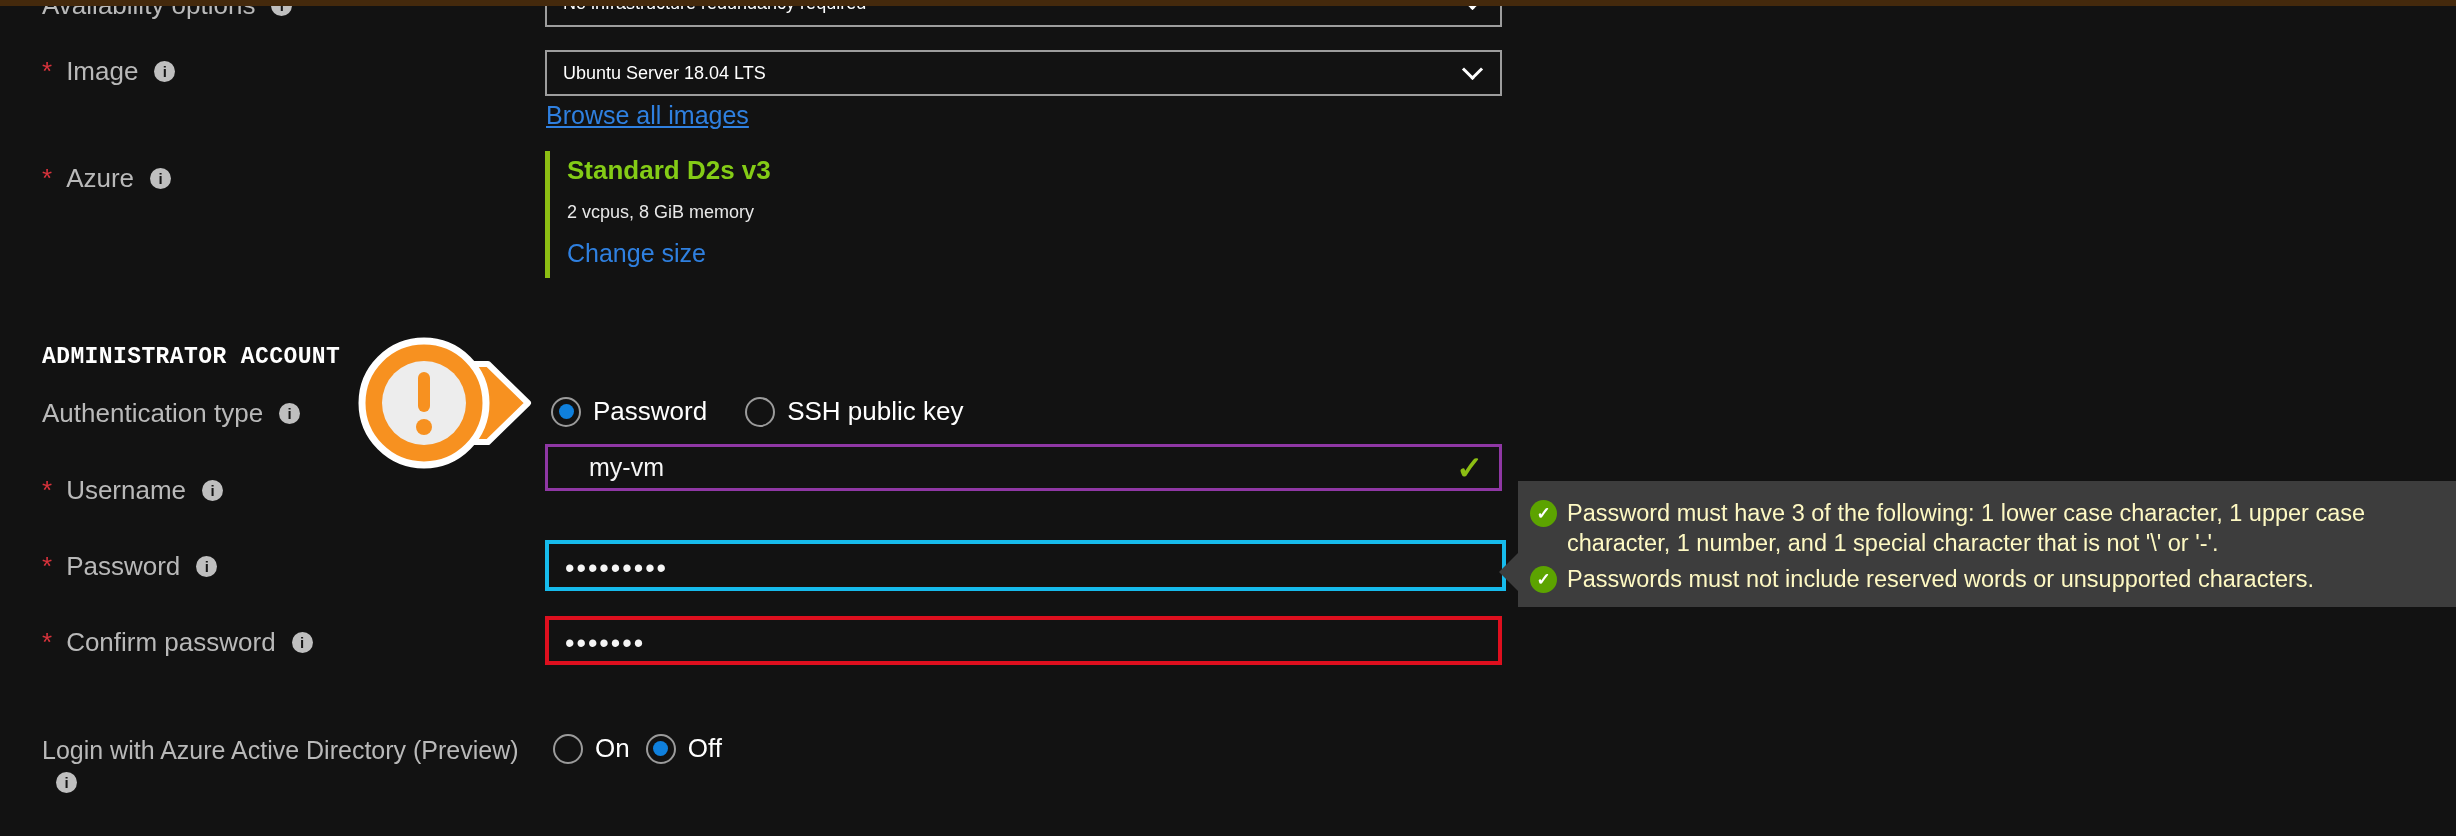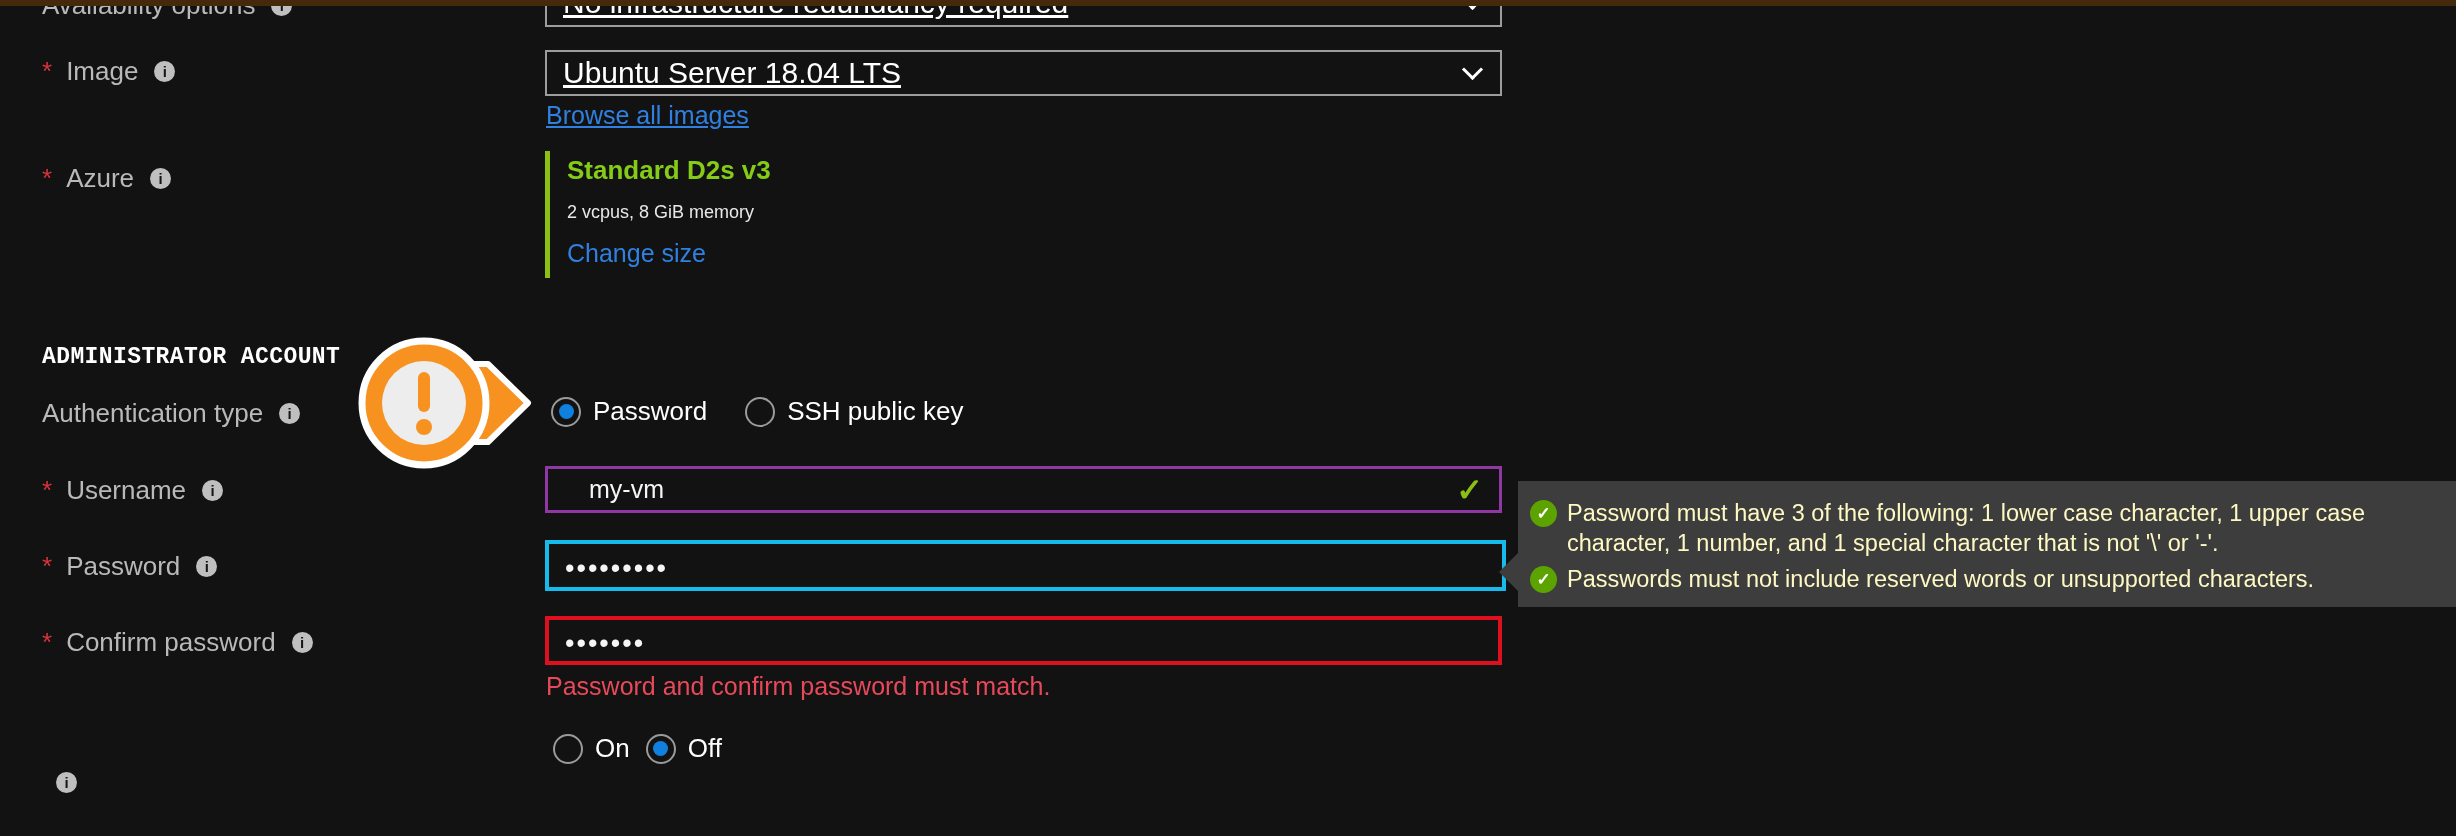--- a/index.html
+++ b/index.html
@@ -16,21 +16,21 @@
   .info-icon{
     display:inline-flex;align-items:center;justify-content:center;
     width:21px;height:21px;border-radius:50%;background:#bfbfbf;color:#161616;
     font-size:15px;font-weight:bold;flex:0 0 auto;margin-left:4px;
   }
   .info-icon::after{content:"i";}
   .section-heading{position:absolute;color:#ffffff;font-weight:bold;font-size:23px;letter-spacing:.4px;font-family:Liberation Mono, monospace;}
   
   .dropdown{
     position:absolute;height:46px;border:2px solid #9d9d9d;background:transparent;
-    display:flex;align-items:center;padding:0 20px 0 16px;color:#ffffff;font-size:30px;text-decoration:underline;
+    display:flex;align-items:center;padding:0 20px 0 16px;color:#ffffff;font-size:18px;
   }
   .dd-text{flex:1;white-space:nowrap;overflow:hidden;}
   .chevron{width:15px;height:15px;border-right:3px solid #fff;border-bottom:3px solid #fff;transform:rotate(45deg);margin-top:-8px;flex:0 0 auto;}
   .top-clip{position:absolute;left:0;top:6px;width:2456px;height:21px;overflow:hidden;}
   .clip-label{left:42px;top:-16px;}
   .clip-dd{left:545px;top:-27px;width:957px;height:48px;}
   .link{position:absolute;color:var(--accent-blue,#2f80e0);font-size:25px;cursor:pointer;white-space:nowrap;}
   .textfield{
     position:absolute;left:545px;width:957px;height:47px;background:transparent;
     display:flex;align-items:center;padding:0 16px;color:#f5f5f5;font-size:25px;
@@ -126,21 +126,21 @@
       <span class="radio-circle"></span>
       <span class="radio-label">SSH public key</span>
     </div>
   </div>
 
   <div class="label-row" style="left:42px;top:475px;">
     <span class="req">*</span>
     <span>Username</span>
     <span class="info-icon"></span>
   </div>
-  <div class="textfield tf-username" style="top:466px;padding-left:41px;">
+  <div class="textfield tf-username" style="top:444px;padding-left:41px;">
     <span>my-vm</span>
     <span class="check-icon"></span>
   </div>
 
   <div class="label-row" style="left:42px;top:551px;">
     <span class="req">*</span>
     <span>Password</span>
     <span class="info-icon"></span>
   </div>
   <div class="textfield tf-password" style="top:540px;">
@@ -148,22 +148,24 @@
   </div>
 
   <div class="label-row" style="left:42px;top:627px;">
     <span class="req">*</span>
     <span>Confirm password</span>
     <span class="info-icon"></span>
   </div>
   <div class="textfield tf-confirm" style="top:616px;">
     <span class="masked">•••••••</span>
   </div>
-  <div class="error-text" style="left:546px;top:672px;">Password and confirm password must match.</div>
 
+  <div class="label-row" style="left:42px;top:736px;font-size:25px;">
+    <span>Login with Azure Active Directory (Preview)</span>
+  </div>
   <div class="info-icon" style="position:absolute;left:52px;top:772px;"></div>
   <div class="radio-group" style="left:553px;top:733px;gap:16px;">
     <div class="radio-option">
       <span class="radio-circle"></span>
       <span class="radio-label">On</span>
     </div>
     <div class="radio-option selected">
       <span class="radio-circle"></span>
       <span class="radio-label">Off</span>
     </div>

